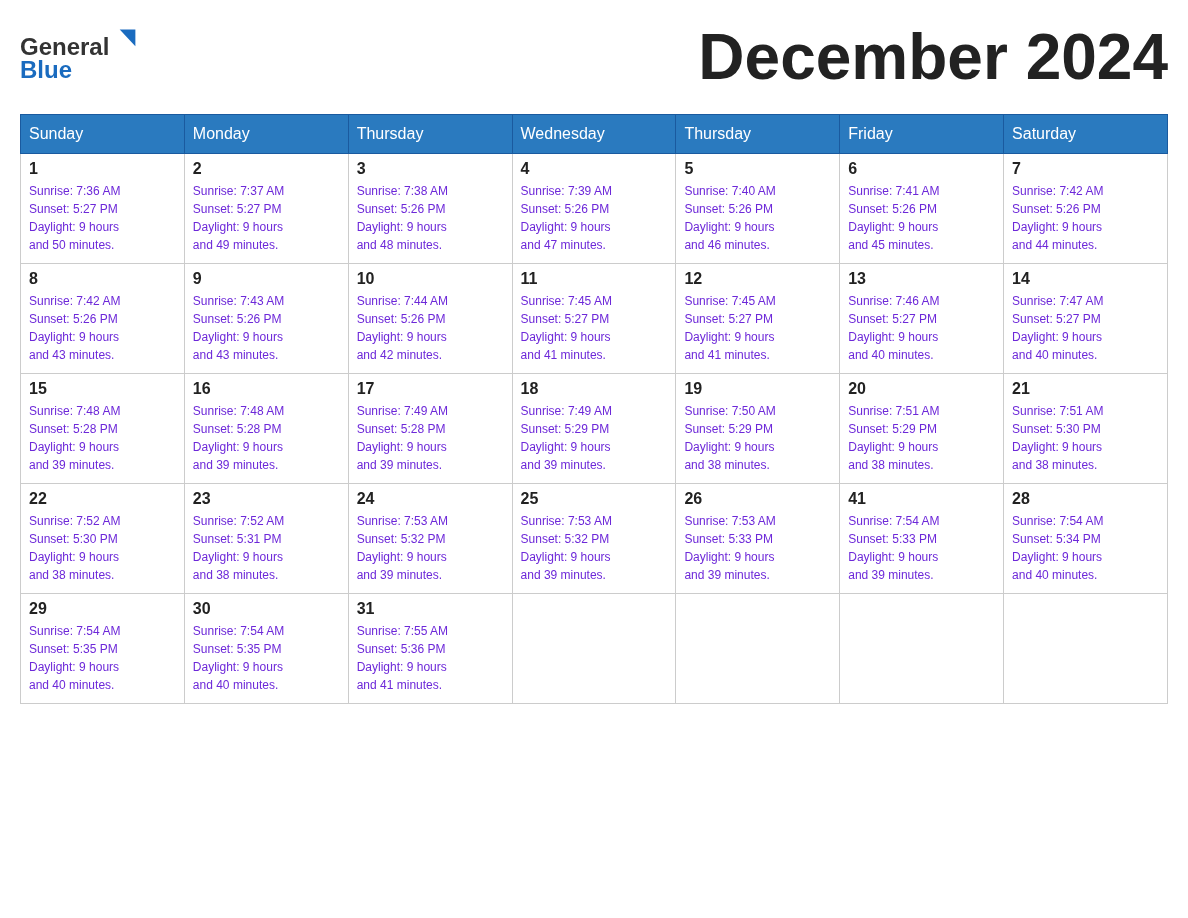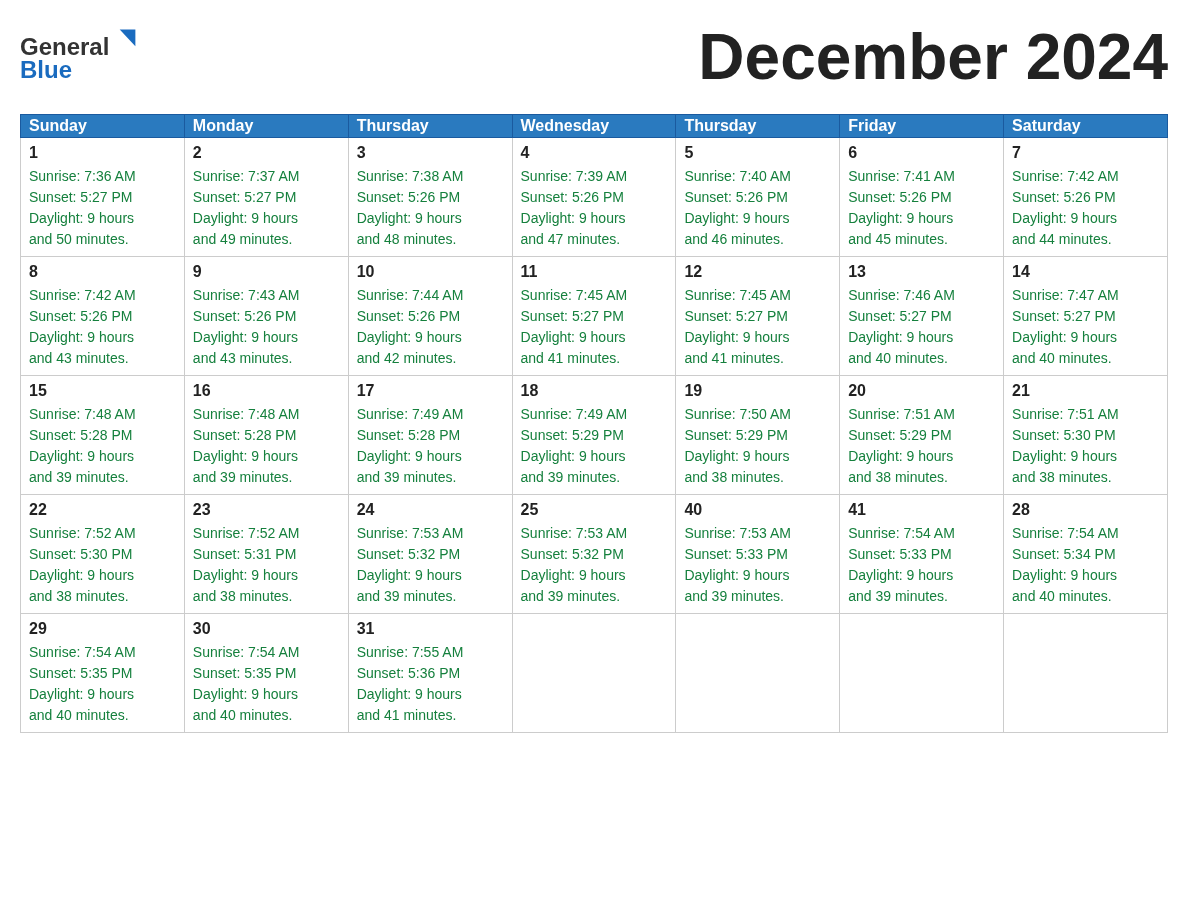--- a/index.html
+++ b/index.html
@@ -36,46 +36,46 @@
     }
     .calendar {
       width: 100%;
       border-collapse: collapse;
       border: 1px solid #aaa;
     }
     .calendar th {
       background-color: #2a7abf;
       color: #fff;
       text-align: left;
-      padding: 2px 8px;
+      padding: 10px 8px;
       font-size: 16px;
-      font-weight: bold;
+      font-weight: normal;
       border: 1px solid #1a5a9f;
       margin-top: 24px;
     }
     .calendar td {
       vertical-align: top;
       padding: 6px 8px;
       border: 1px solid #ccc;
       width: 14.28%;
       height: 110px;
       font-size: 13px;
       color: #222;
       background: #fff;
     }
     .day-number {
       font-size: 16px;
       font-weight: bold;
       margin-bottom: 4px;
       display: block;
     }
     .day-info {
-      font-size: 14px;
+      font-size: 12px;
       line-height: 1.5;
-      color: #15803d;
+      color: #6d28d9;
     }
     .empty-cell {
       background: #fff;
     }
     .row-separator {
       border-top: 2px solid #2a7abf;
     }
     
     .logo-svg {
       width: 120px;
@@ -215,21 +215,21 @@
         </td>
         <td class="row-separator">
           <span class="day-number">24</span>
           <div class="day-info">Sunrise: 7:53 AM<br>Sunset: 5:32 PM<br>Daylight: 9 hours<br>and 39 minutes.</div>
         </td>
         <td class="row-separator">
           <span class="day-number">25</span>
           <div class="day-info">Sunrise: 7:53 AM<br>Sunset: 5:32 PM<br>Daylight: 9 hours<br>and 39 minutes.</div>
         </td>
         <td class="row-separator">
-          <span class="day-number">40</span>
+          <span class="day-number">26</span>
           <div class="day-info">Sunrise: 7:53 AM<br>Sunset: 5:33 PM<br>Daylight: 9 hours<br>and 39 minutes.</div>
         </td>
         <td class="row-separator">
           <span class="day-number">41</span>
           <div class="day-info">Sunrise: 7:54 AM<br>Sunset: 5:33 PM<br>Daylight: 9 hours<br>and 39 minutes.</div>
         </td>
         <td class="row-separator">
           <span class="day-number">28</span>
           <div class="day-info">Sunrise: 7:54 AM<br>Sunset: 5:34 PM<br>Daylight: 9 hours<br>and 40 minutes.</div>
         </td>

